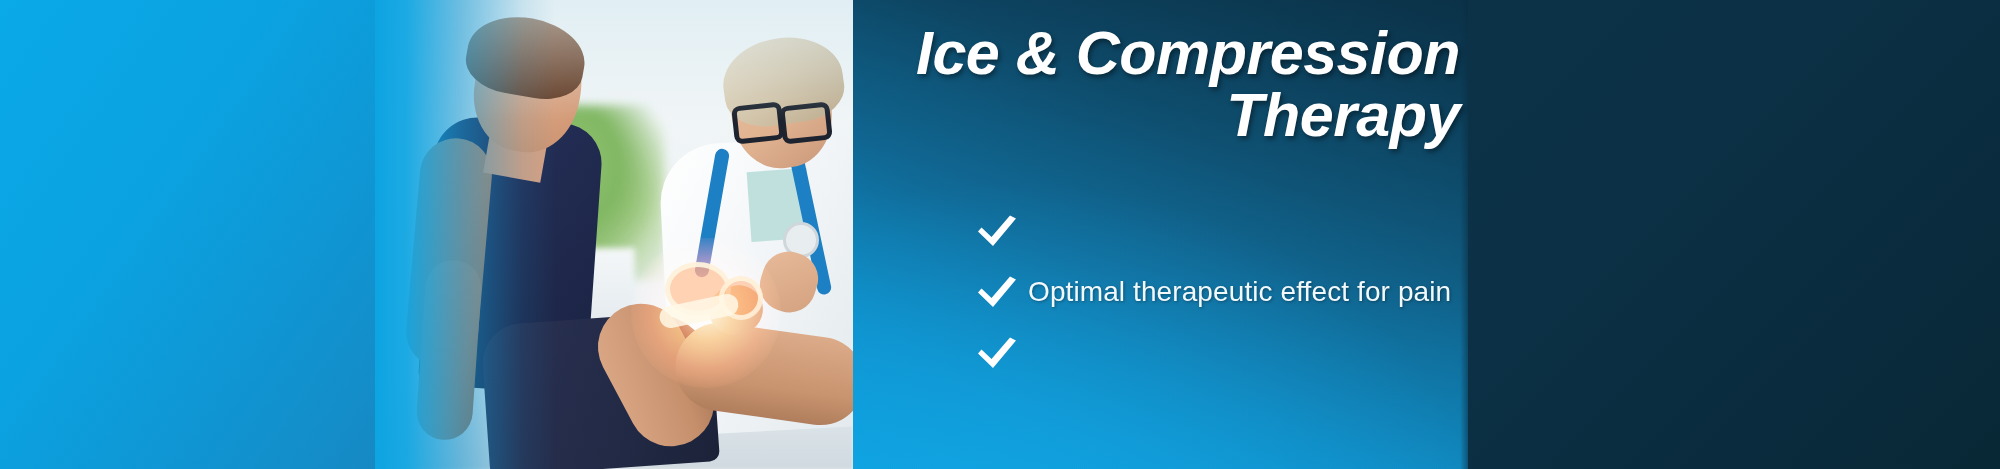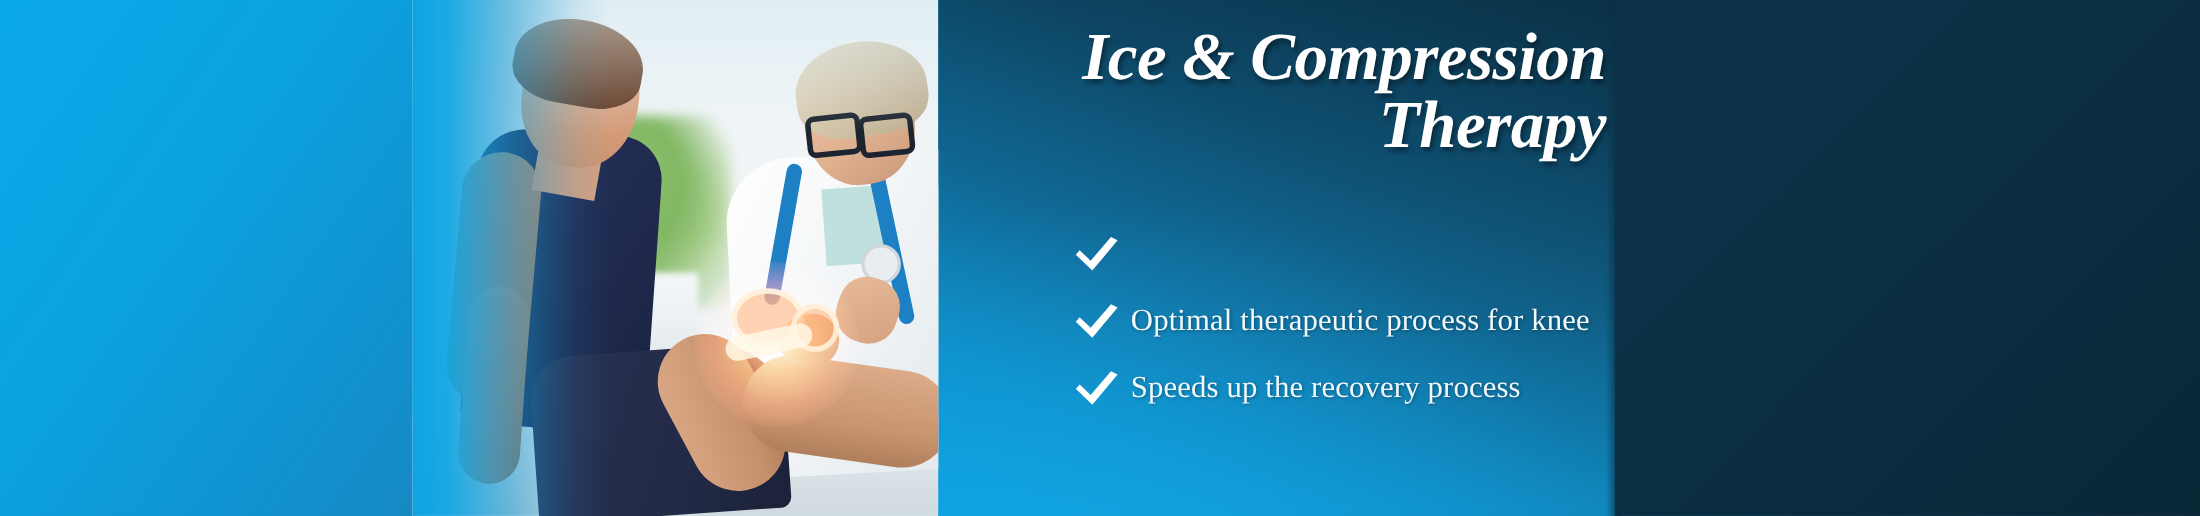--- a/index.html
+++ b/index.html
@@ -6,21 +6,21 @@
   html, body {
     margin: 0;
     padding: 0;
     background: #000;
   }
   .banner {
     position: relative;
     width: 2000px;
     height: 469px;
     overflow: hidden;
-    font-family: Liberation Serif, serif;
+    font-family: Liberation Sans, sans-serif;
     background: #0b2d42;
   }
 
   
   .bg-base {
     position: absolute;
     inset: 0;
     background: linear-gradient(100deg, #0aa3e0 0%, #0a9bd8 14%, #0f90cc 26%, #1385c1 34%, #1a7aaf 44%, #15607f 58%, #10475d 72%, #0c3449 84%, #0a2b3d 100%);
   }
   
@@ -421,26 +421,25 @@
       <div class="bullet">
         <svg class="check-icon" viewBox="0 0 42 34" aria-hidden="true">
           <path d="M2 17.5 L5.5 13.5 L15.5 23 L34 1.5 L40 4.5 L17 32 Z" fill="#ffffff"></path>
         </svg>
       </div>
 
       <div class="bullet">
         <svg class="check-icon" viewBox="0 0 42 34" aria-hidden="true">
           <path d="M2 17.5 L5.5 13.5 L15.5 23 L34 1.5 L40 4.5 L17 32 Z" fill="#ffffff"></path>
         </svg>
-        <span class="bullet-label">Optimal therapeutic process for knee</span>
+        <span class="bullet-label">Optimal therapeutic effect for pain</span>
       </div>
 
       <div class="bullet">
         <svg class="check-icon" viewBox="0 0 42 34" aria-hidden="true">
           <path d="M2 17.5 L5.5 13.5 L15.5 23 L34 1.5 L40 4.5 L17 32 Z" fill="#ffffff"></path>
         </svg>
-        <span class="bullet-label">Speeds up the recovery process</span>
       </div>
 
     </div>
   </div>
 
 </div>
 
 </body></html>

